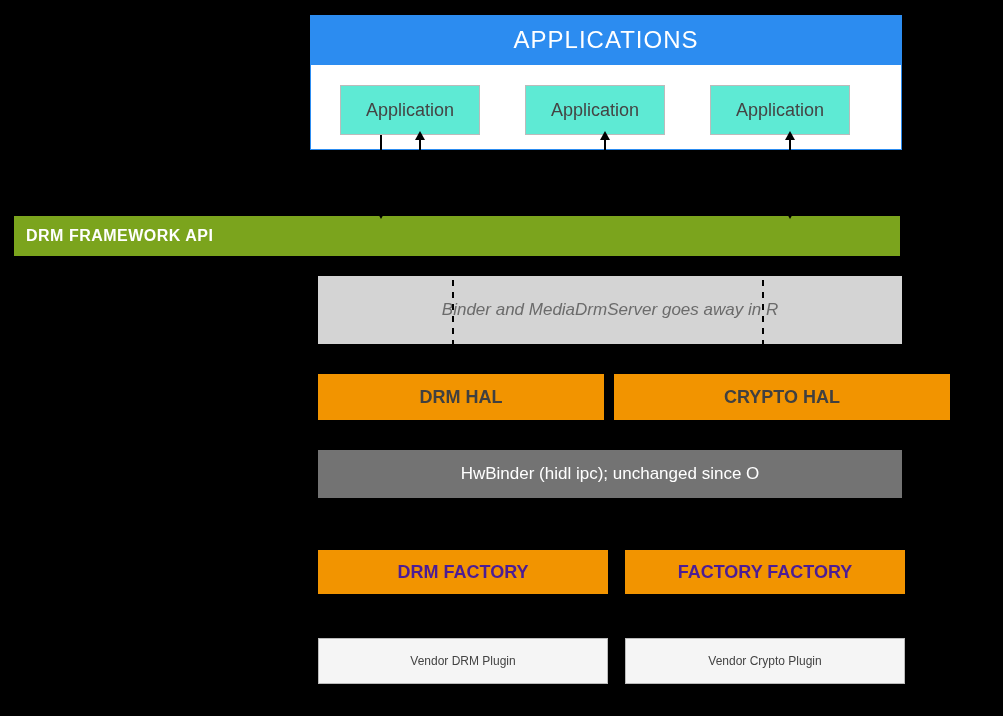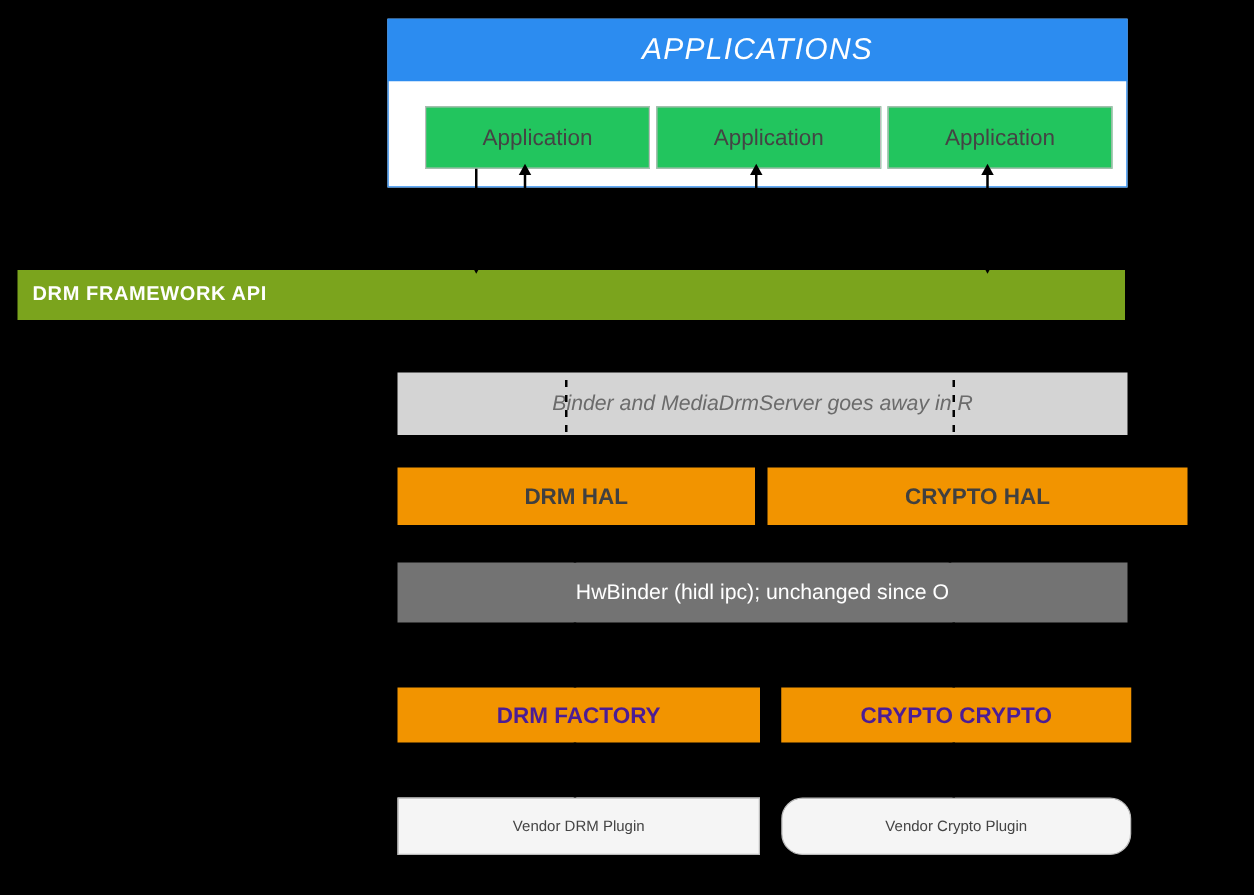--- a/index.html
+++ b/index.html
@@ -14,40 +14,40 @@
   .abs { position: absolute; }
   .box { display: flex; align-items: center; justify-content: center; }
 
   
   .apps-container {
     left: 310px; top: 15px; width: 592px; height: 135px;
     background: #fff; border: 1px solid #2c8cf0;
   }
   .apps-header {
     left: 310px; top: 15px; width: 592px; height: 50px;
-    background: #2c8cf0; color: #fff; font-size: 24px; letter-spacing: 1px; font-style: italic;
+    background: #2c8cf0; color: #fff; font-size: 24px; letter-spacing: 1px;
   }
   .app-box {
-    top: 85px; width: 180px; height: 50px;
-    background: #22c55e; border: 1px solid #bbb; color: #444; font-size: 18px;
+    top: 85px; width: 140px; height: 50px;
+    background: #5eead4; border: 1px solid #bbb; color: #444; font-size: 18px;
   }
   .app1 { left: 340px; }
   .app2 { left: 525px; }
   .app3 { left: 710px; }
 
   
   .drm-api {
     left: 14px; top: 216px; width: 886px; height: 40px;
     background: #7ba41d; color: #fff; font-size: 16px; font-weight: bold;
     justify-content: flex-start; padding-left: 12px; letter-spacing: 0.5px;
   }
 
   
   .binder-box {
-    left: 318px; top: 298px; width: 584px; height: 50px;
+    left: 318px; top: 276px; width: 584px; height: 68px;
     background: #d4d4d4; color: #6b6b6b; font-style: italic; font-size: 17px;
   }
 
   
   .hal-box {
     top: 374px; height: 46px;
     background: #f29400; color: #404040; font-size: 18px; font-weight: bold;
   }
   .drm-hal { left: 318px; width: 286px; }
   .crypto-hal { left: 614px; width: 336px; }
@@ -65,21 +65,21 @@
   }
   .drm-factory { left: 318px; width: 290px; }
   .crypto-factory { left: 625px; width: 280px; }
 
   
   .vendor-box {
     top: 638px; height: 46px;
     background: #f5f5f5; border: 1px solid #bbb; color: #444; font-size: 12px;
   }
   .vendor-drm { left: 318px; width: 290px; }
-  .vendor-crypto { left: 625px; width: 280px; border-radius: 17px; }
+  .vendor-crypto { left: 625px; width: 280px; }
 
   
   .varrow {
     position: absolute; width: 2px; background: #000;
   }
   .arrowhead-down {
     position: absolute; width: 0; height: 0;
     border-left: 5px solid transparent;
     border-right: 5px solid transparent;
     border-top: 9px solid #000;
@@ -106,21 +106,21 @@
 <div class="abs box drm-api">DRM FRAMEWORK API</div>
 
 <div class="abs box binder-box">Binder and MediaDrmServer  goes away in R</div>
 
 <div class="abs box hal-box drm-hal">DRM HAL</div>
 <div class="abs box hal-box crypto-hal">CRYPTO HAL</div>
 
 <div class="abs box hwbinder">HwBinder (hidl ipc); unchanged since O</div>
 
 <div class="abs box factory-box drm-factory">DRM FACTORY</div>
-<div class="abs box factory-box crypto-factory">CRYPTO CRYPTO</div>
+<div class="abs box factory-box crypto-factory">FACTORY FACTORY</div>
 
 <div class="abs box vendor-box vendor-drm">Vendor DRM Plugin</div>
 <div class="abs box vendor-box vendor-crypto">Vendor Crypto Plugin</div>
 
 <div class="varrow" style="left:419px; top:135px; height:81px;"></div>
 <div class="arrowhead-up" style="left:415px; top:131px;"></div>
 
 <div class="varrow" style="left:604px; top:135px; height:81px;"></div>
 <div class="arrowhead-up" style="left:600px; top:131px;"></div>
 

